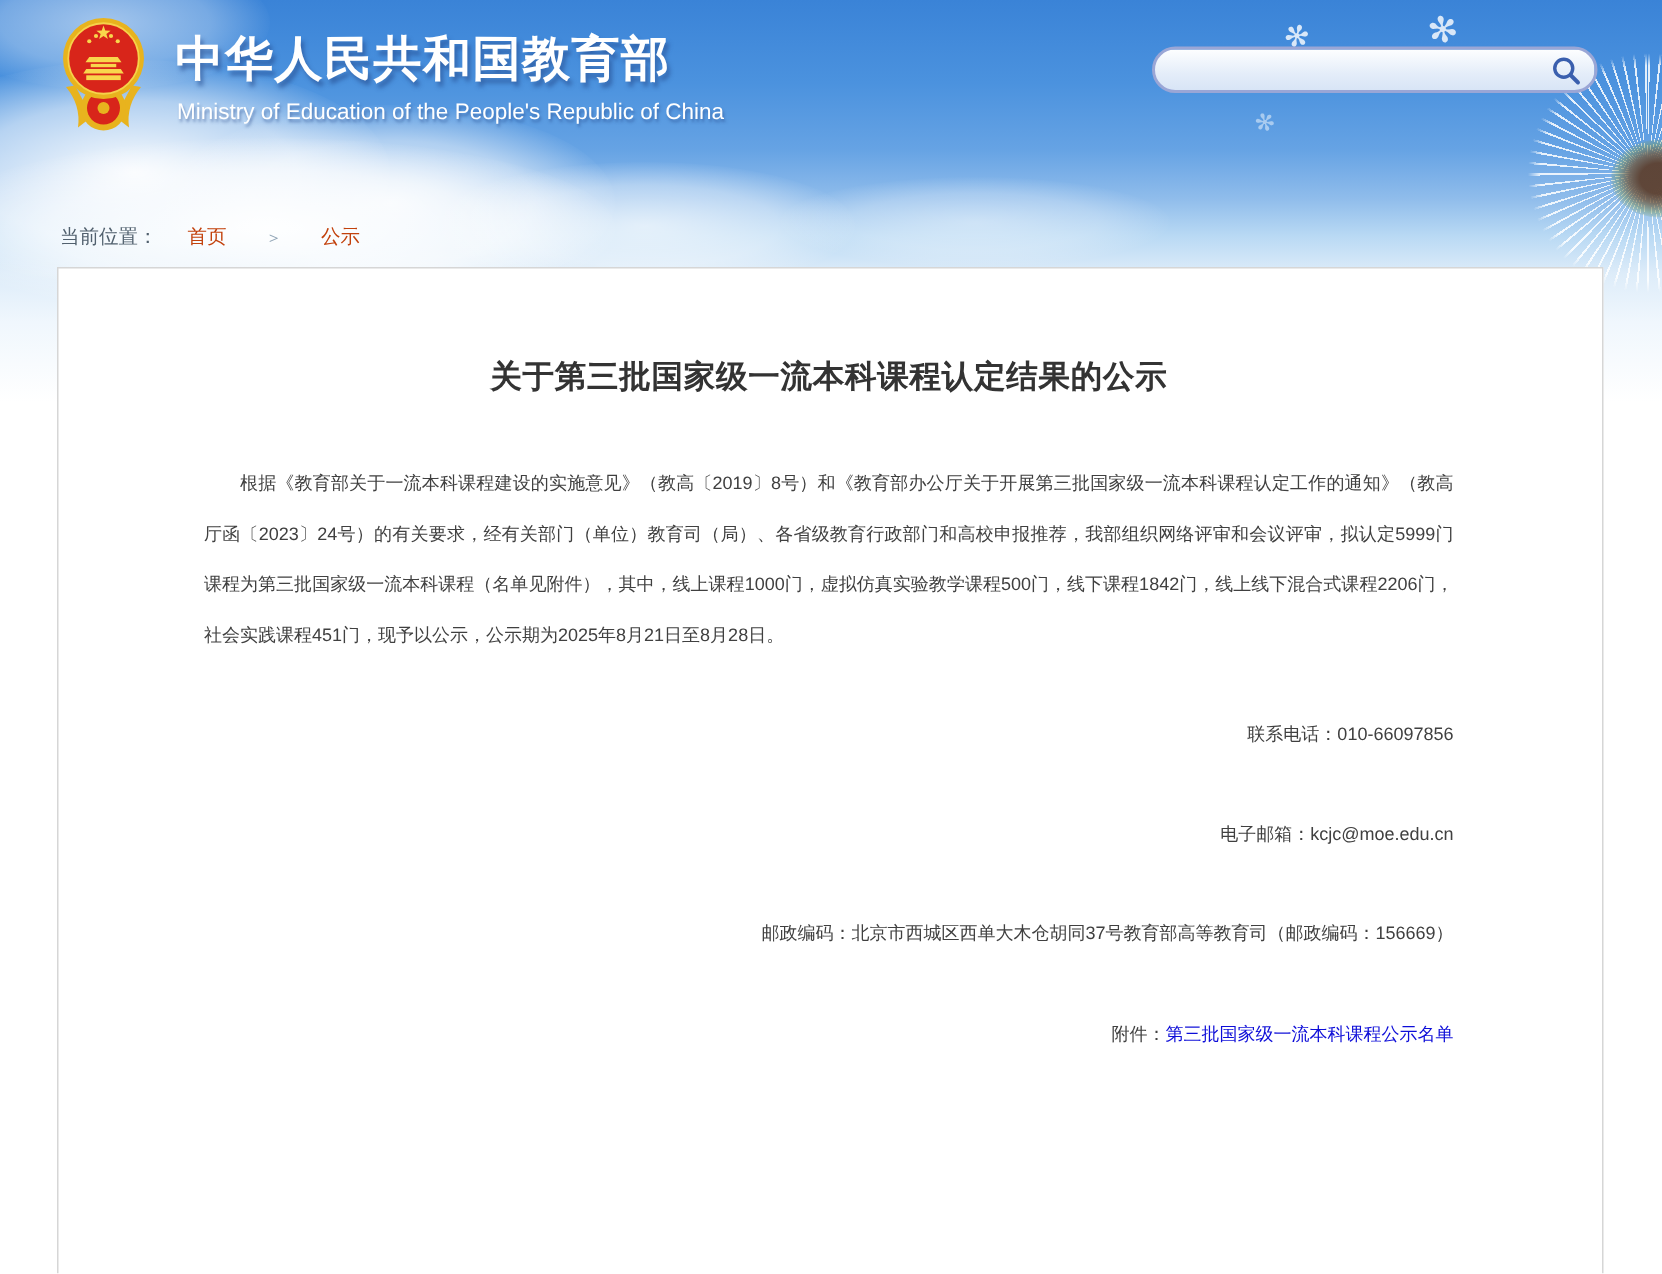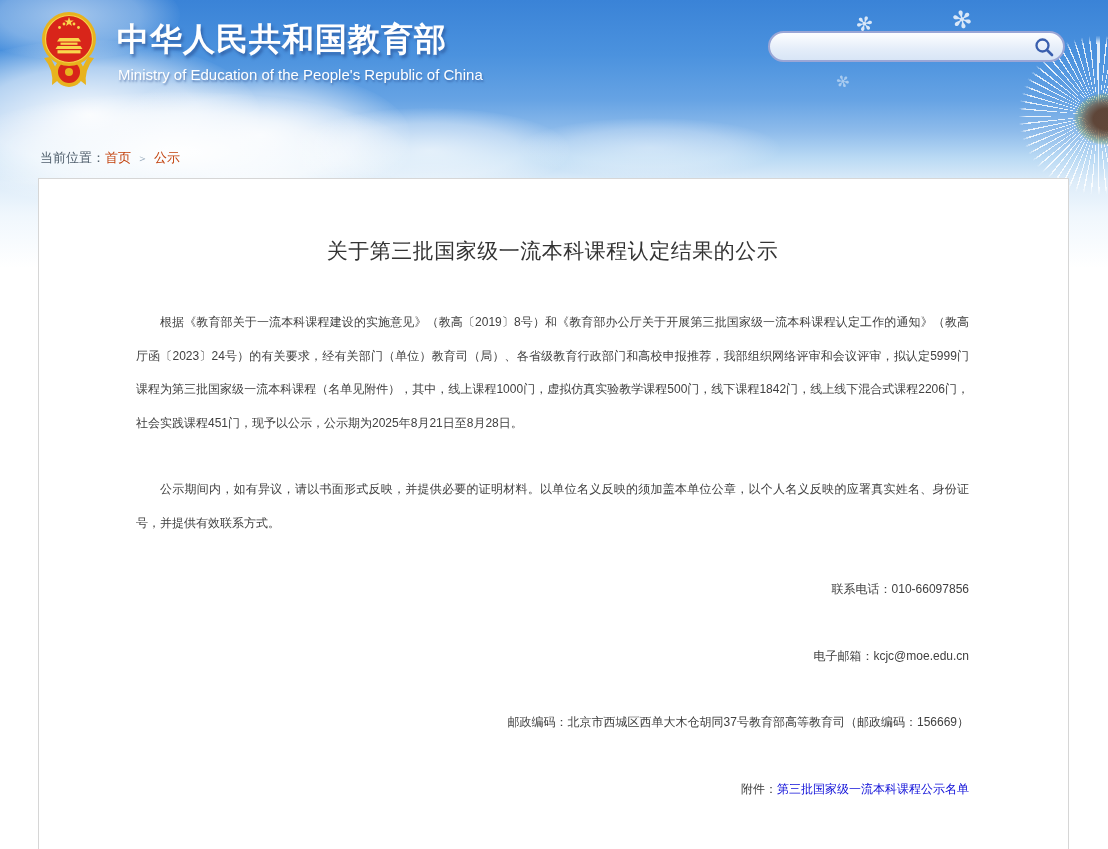--- a/index.html
+++ b/index.html
@@ -45,29 +45,29 @@
   
   .searchbox { position:absolute; left:768px; top:31px; width:297px; height:31px; border-radius:16px;
     border:2px solid #9aa6d6; background:linear-gradient(180deg,#fdfeff 0%,#e4edf9 60%,#d8e5f6 100%);
     display:flex; align-items:center; padding:0 8px 0 14px; }
   .searchbox input { flex:1; border:none; outline:none; background:transparent; height:24px;
     font-size:14px; color:#333; }
   .search-icon { display:flex; align-items:center; cursor:pointer; }
 
   
   .breadcrumb { position:absolute; left:40px; top:149px; font-size:13px; color:#51606e;
-    display:flex; align-items:center; gap:0; }
+    display:flex; align-items:center; gap:20px; }
   .breadcrumb a { color:#c2410c; text-decoration:none; cursor:pointer; }
   .crumb-sep { color:#8fa3b5; font-size:11px; padding:0 6px; }
 
   
   .card { position:absolute; left:38px; top:178px; width:1031px; height:700px;
     background:#fff; border:1px solid #d6d6d6; }
   .article { padding:58px 99px 0 97px; }
-  .article h1 { font-size:21px; font-weight:normal; color:#333; text-align:center;
+  .article h1 { font-size:21px; font-weight:bold; color:#333; text-align:center;
     letter-spacing:.5px; margin-bottom:41px; }
   .article p { font-size:12px; line-height:33.5px; color:#404040;
     text-align:justify; text-indent:2em; margin-bottom:33px; }
   .article p.line { text-align:right; margin-bottom:33px; }
   .attach-link { color:#0d0dd8; text-decoration:none; cursor:pointer; }
 </style>
 </head>
 <body>
 
 <div class="stage">
@@ -125,21 +125,20 @@
     <a>首页</a>
     <span class="crumb-sep">＞</span>
     <a>公示</a>
   </div>
 
   <div class="card">
     <div class="article">
       <h1>关于第三批国家级一流本科课程认定结果的公示</h1>
 
       <p>根据《教育部关于一流本科课程建设的实施意见》（教高〔2019〕8号）和《教育部办公厅关于开展第三批国家级一流本科课程认定工作的通知》（教高厅函〔2023〕24号）的有关要求，经有关部门（单位）教育司（局）、各省级教育行政部门和高校申报推荐，我部组织网络评审和会议评审，拟认定5999门课程为第三批国家级一流本科课程（名单见附件），其中，线上课程1000门，虚拟仿真实验教学课程500门，线下课程1842门，线上线下混合式课程2206门，社会实践课程451门，现予以公示，公示期为2025年8月21日至8月28日。</p>
-      <p>公示期间内，如有异议，请以书面形式反映，并提供必要的证明材料。以单位名义反映的须加盖本单位公章，以个人名义反映的应署真实姓名、身份证号，并提供有效联系方式。</p>
 
       <p class="line"><span>联系电话：</span><span>010-66097856</span></p>
 
       <p class="line"><span>电子邮箱：</span><span>kcjc@moe.edu.cn</span></p>
 
       <p class="line"><span>邮政编码：</span><span>北京市西城区西单大木仓胡同37号教育部高等教育司（邮政编码：156669）</span></p>
 
       <p class="line"><span>附件：</span><a class="attach-link">第三批国家级一流本科课程公示名单</a></p>
     </div>
   </div>

